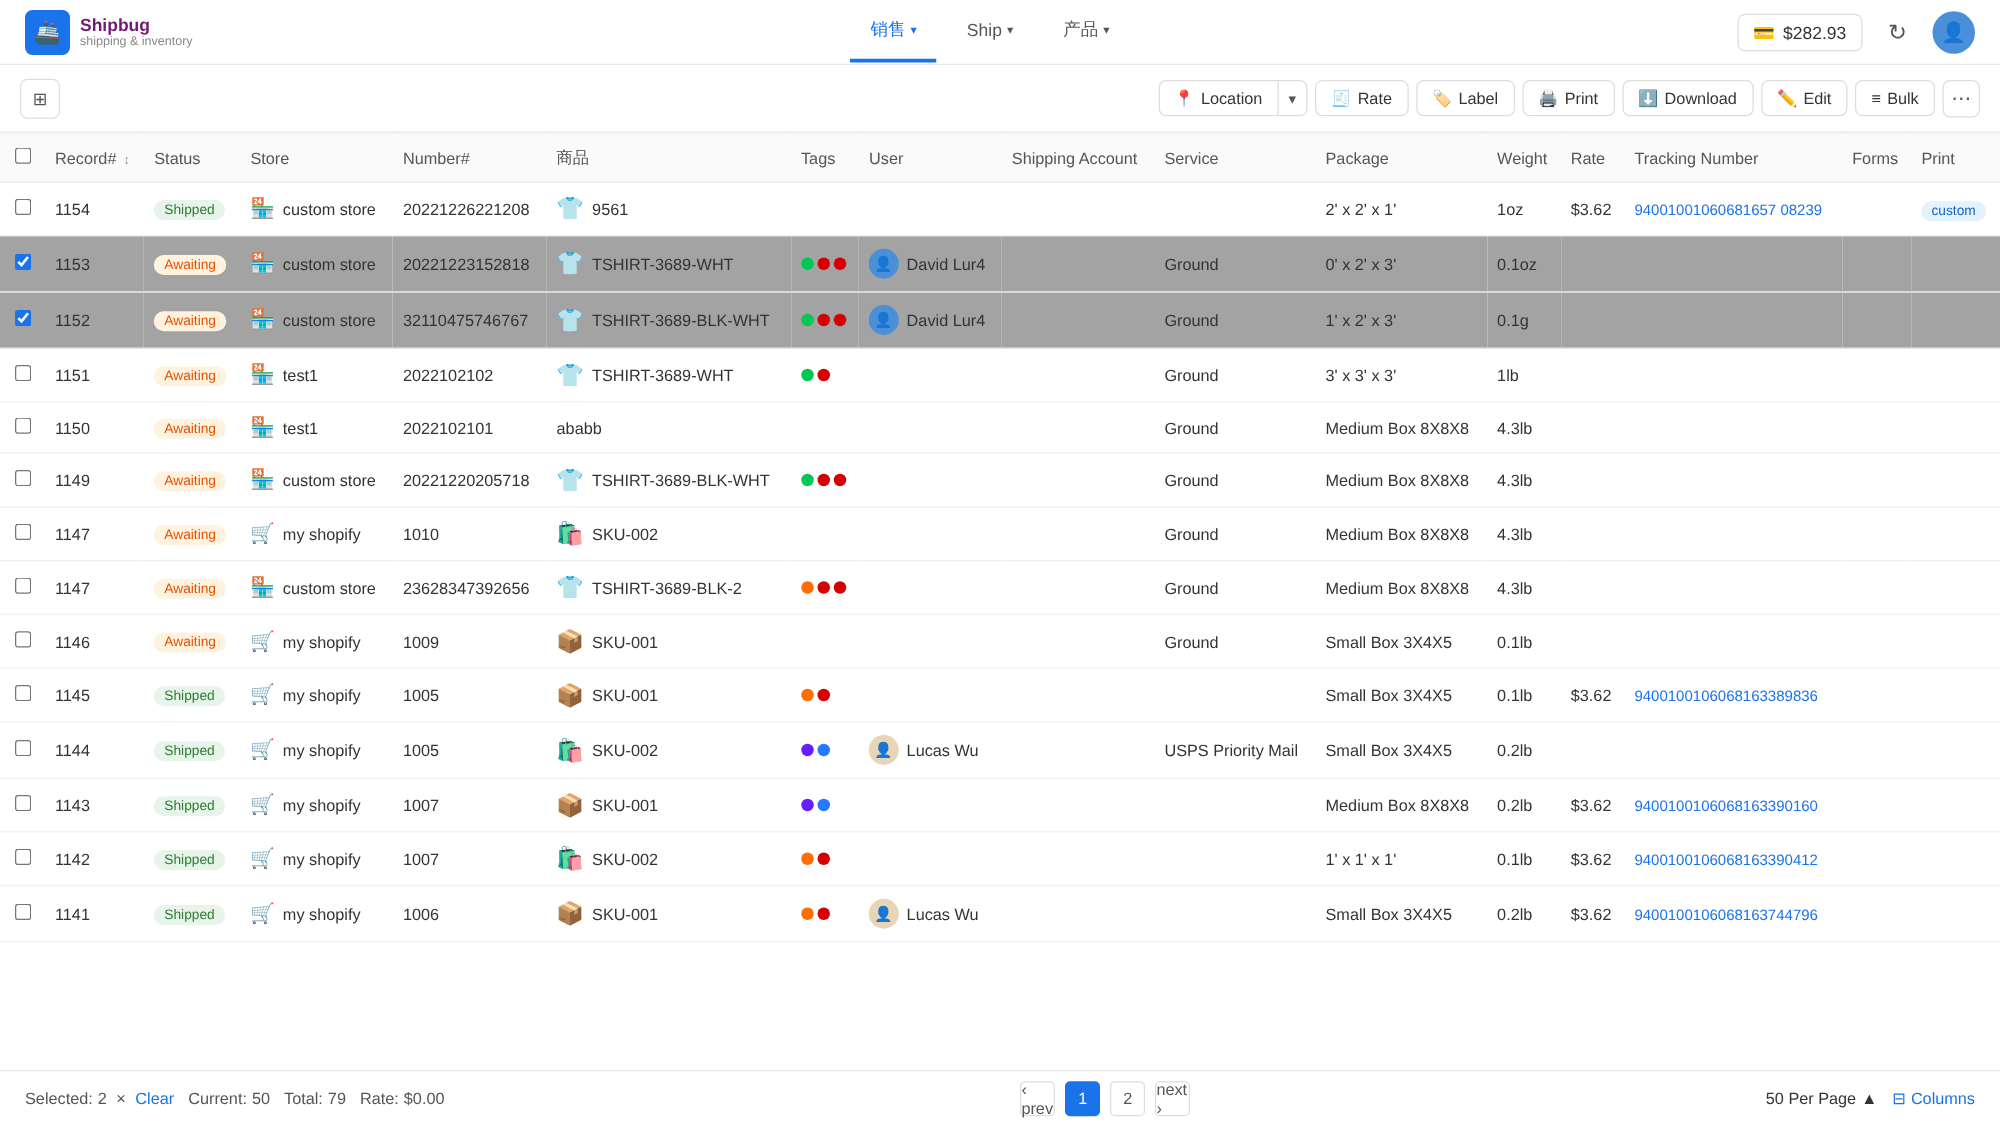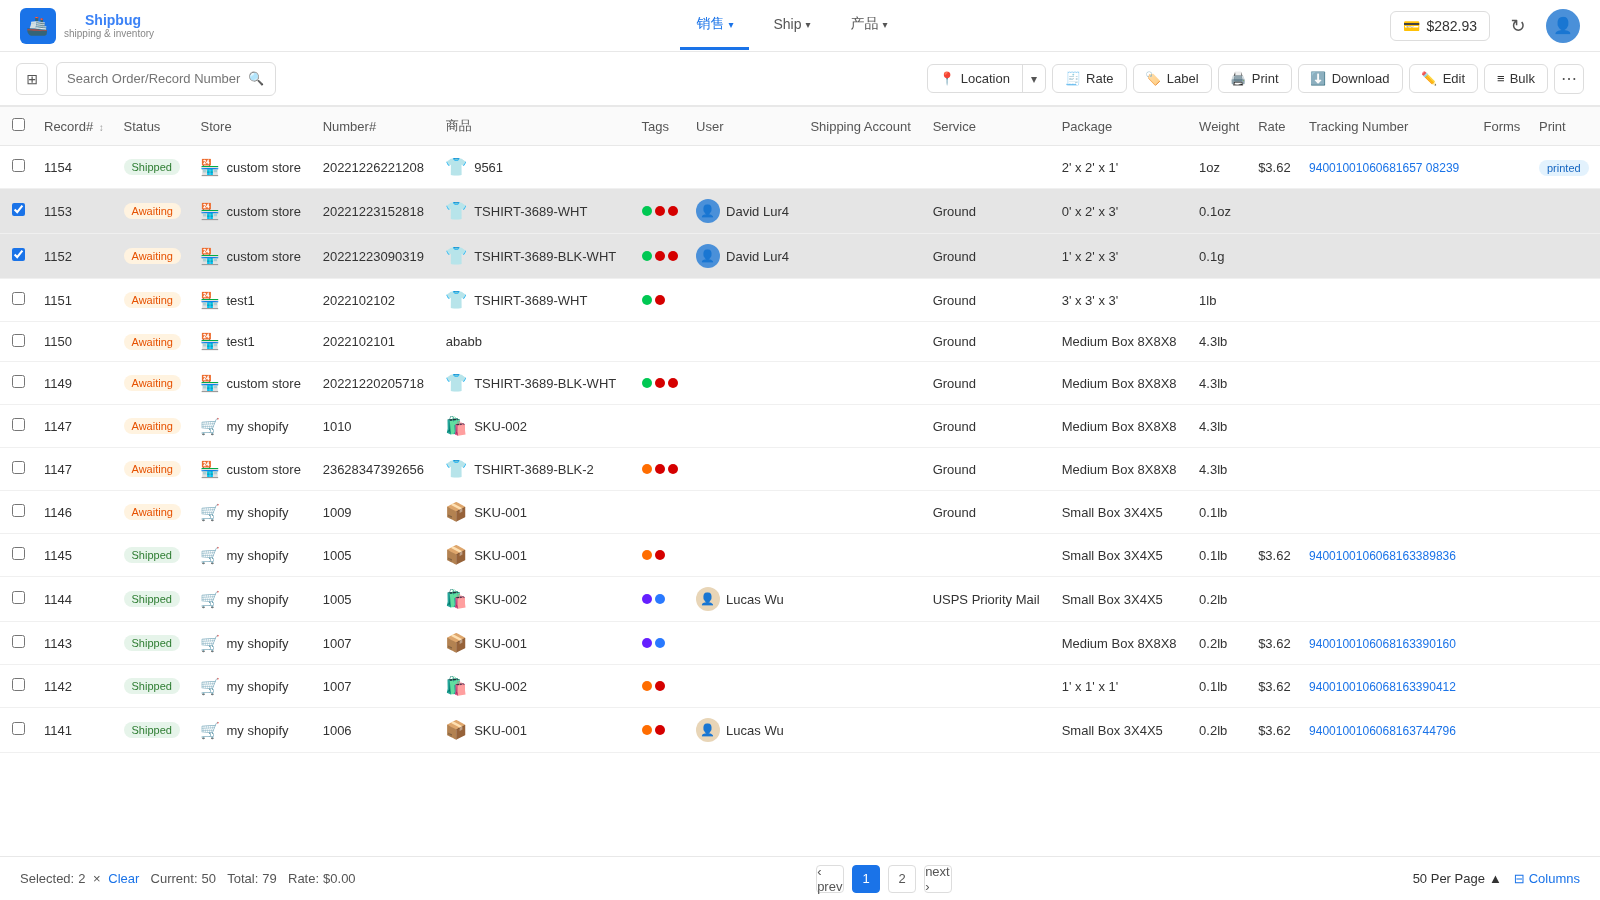--- a/index.html
+++ b/index.html
@@ -25,21 +25,21 @@
       width: 36px;
       height: 36px;
       background: #1a73e8;
       border-radius: 6px;
       display: flex;
       align-items: center;
       justify-content: center;
       color: #fff;
       font-size: 18px;
     }
-    .logo-text { font-size: 14px; font-weight: 600; color: #3b82f6; line-height: 1.2; margin-left: 21px; }
+    .logo-text { font-size: 14px; font-weight: 600; color: #701a75; line-height: 1.2; }
     .logo-sub { font-size: 10px; color: #888; }
     .nav-tabs {
       display: flex;
       align-items: center;
       gap: 8px;
       flex: 1;
       justify-content: center;
     }
     .nav-tab {
       padding: 14px 16px;
@@ -205,21 +205,21 @@
       white-space: nowrap;
       text-align: left;
       position: sticky;
       top: 0;
       z-index: 10;
     }
     thead th:first-child { width: 36px; padding-left: 12px; }
     tbody tr {
       border-bottom: 1px solid #f0f0f0;
     }
-    tbody tr.selected { background: #e5e5e5; }
+    tbody tr.selected { background: #a3a3a3; }
     tbody td {
       padding: 10px 8px;
       vertical-align: middle;
       color: #333;
     }
     tbody td:first-child { padding-left: 12px; }
 
     .status-badge {
       display: inline-block;
       padding: 2px 8px;
@@ -340,24 +340,20 @@
     </button>
     <button class="refresh-btn">↻</button>
     <div class="avatar">👤</div>
   </div>
 </div>
 
 <div class="toolbar">
   <button class="filter-btn">
     <span>⊞</span>
   </button>
-  <div class="search-wrap">
-    <input type="text" placeholder="Search Order/Record Number" style="">
-    <span style="color:#aaa;">🔍</span>
-  </div>
 
   <div class="toolbar-right">
     <div class="tb-btn-loc">
       <div class="loc-main">
         <span>📍</span>
         <span>Location</span>
       </div>
       <div class="loc-arrow">▾</div>
     </div>
 
@@ -439,21 +435,21 @@
           </td>
           <td></td>
           <td></td>
           <td></td>
           <td></td>
           <td>2' x 2' x 1'</td>
           <td>1oz</td>
           <td>$3.62</td>
           <td><a class="tracking-link" href="#">94001001060681657 08239</a></td>
           <td></td>
-          <td><span class="printed-badge">printed</span></td>
+          <td><span class="printed-badge">custom</span></td>
         </tr>
         <tr class="selected">
           <td><input type="checkbox" class="cb-blue" checked="" style=""></td>
           <td>1153</td>
           <td><span class="status-badge status-awaiting">Awaiting</span></td>
           <td>
             <div class="store-cell">
               <span class="store-icon">🏪</span>
               <span>custom store</span>
             </div>
@@ -490,21 +486,21 @@
         <tr class="selected">
           <td><input type="checkbox" class="cb-blue" checked="" style=""></td>
           <td>1152</td>
           <td><span class="status-badge status-awaiting">Awaiting</span></td>
           <td>
             <div class="store-cell">
               <span class="store-icon">🏪</span>
               <span>custom store</span>
             </div>
           </td>
-          <td>20221223090319</td>
+          <td>32110475746767</td>
           <td>
             <div style="display:flex;align-items:center;">
               <span style="font-size:18px;margin-right:6px;">👕</span>
               <span>TSHIRT-3689-BLK-WHT</span>
             </div>
           </td>
           <td>
             <div class="tag-dots">
               <span class="tag-dot" style="background:#00c853;"></span>
               <span class="tag-dot" style="background:#d50000;"></span>

